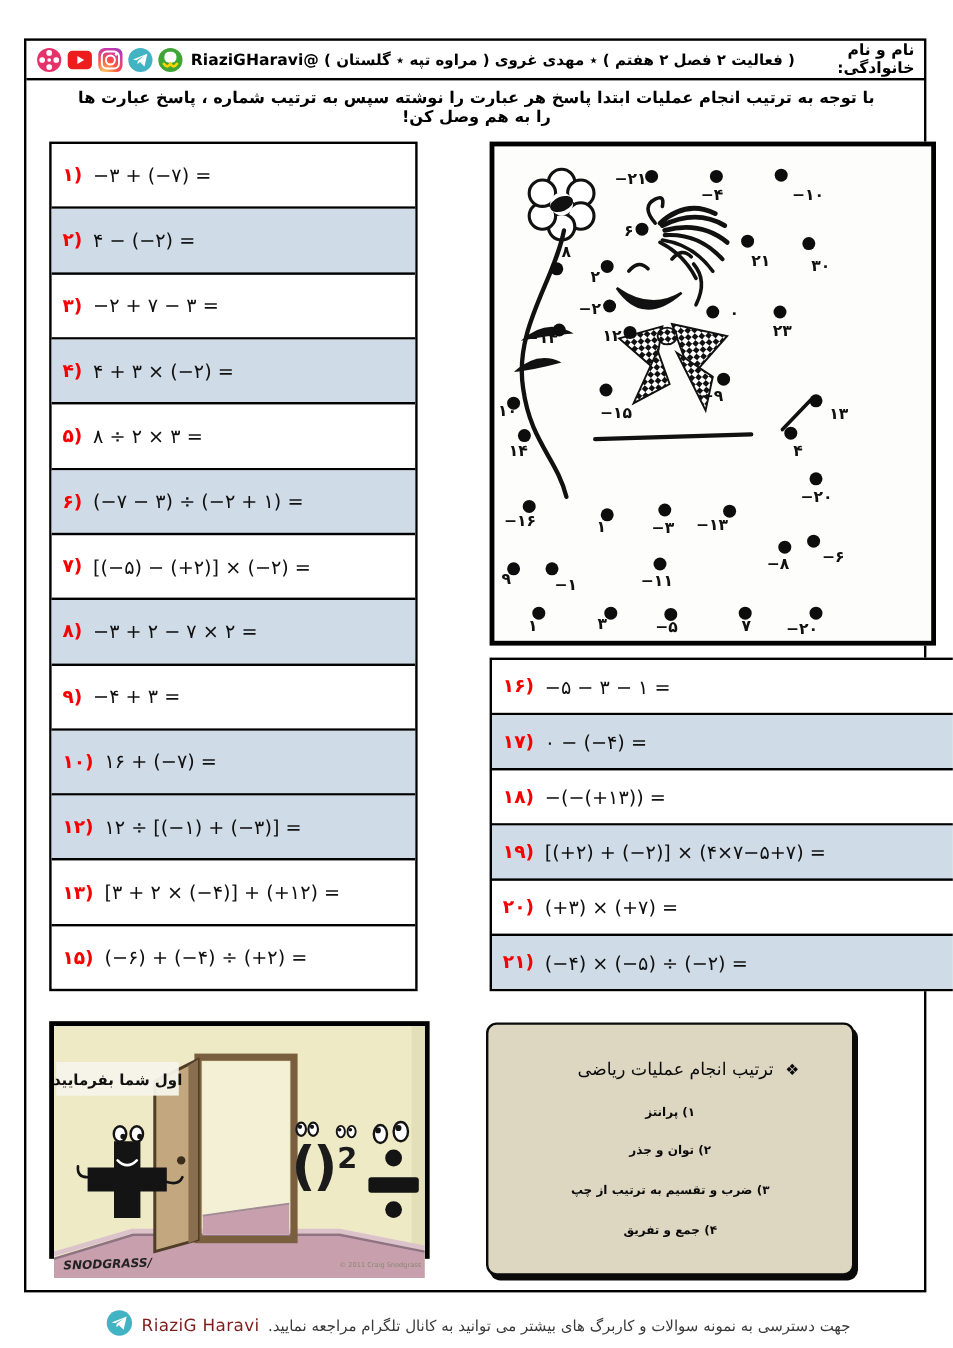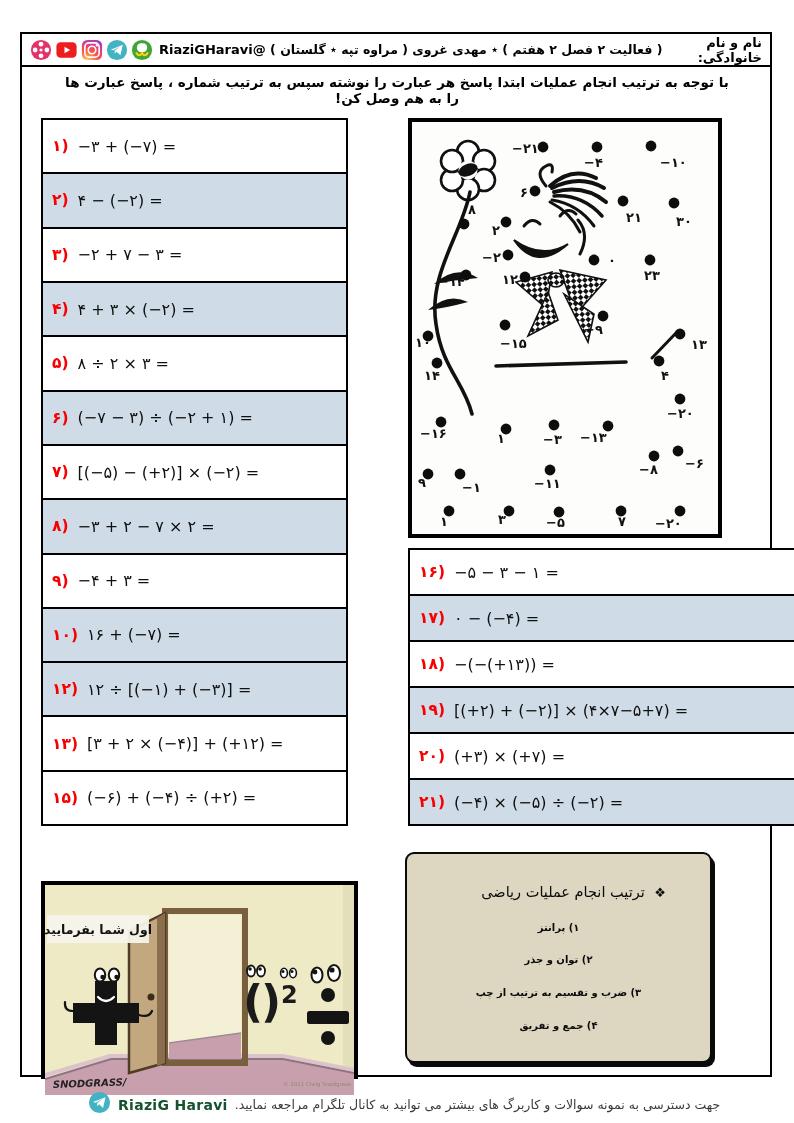--- a/index.html
+++ b/index.html
@@ -20,34 +20,34 @@
   
   .tbl{position:absolute;box-sizing:border-box;border:2px solid #000;display:flex;flex-direction:column;background:#fff;}
   #tblL{left:41px;top:118px;width:307px;height:708px;}
   #tblR{left:408px;top:548px;width:392px;height:278px;}
   .row{flex:1;display:flex;align-items:center;gap:9px;padding-left:9px;border-bottom:2px solid #000;direction:ltr;}
   .row:last-child{border-bottom:none;}
   .row.alt{background:#cfdbe6;}
   .pnum{color:#f60000;font-weight:bold;font-size:15.5px;white-space:nowrap;unicode-bidi:isolate;direction:ltr;}
   .pexpr{font-size:16px;color:#101010;letter-spacing:.4px;white-space:nowrap;unicode-bidi:isolate;direction:ltr;}
   
-  #dotsBox{position:absolute;left:408px;top:118px;width:314px;height:420px;border:4px solid #000;box-sizing:border-box;background:#fdfdfb;}
+  #dotsBox{position:absolute;left:408px;top:118px;width:372px;height:420px;border:4px solid #000;box-sizing:border-box;background:#fdfdfb;}
   #dotsBox svg{display:block;}
   .dotlbl{font-size:13px;font-weight:bold;fill:#111;direction:ltr;}
   
-  #cartoonBox{position:absolute;left:41px;top:881px;width:317px;height:198px;border:4px solid #000;box-sizing:border-box;background:#eeeac6;}
+  #cartoonBox{position:absolute;left:41px;top:851px;width:317px;height:198px;border:4px solid #000;box-sizing:border-box;background:#eeeac6;}
   #cartoonBox svg{display:block;}
   
   #orderBox{position:absolute;left:405px;top:852px;width:307px;height:211px;border:2px solid #0a0a0a;border-radius:9px;background:#ddd6c1;box-shadow:3px 4px 0 #0a0a0a;box-sizing:border-box;display:flex;flex-direction:column;justify-content:space-evenly;padding:8px 14px;direction:rtl;color:#0a0a0a;}
   .order-title{font-weight:normal;font-size:14.5px;padding-right:30px;}
   .order-title .bullet{font-size:13px;margin-left:5px;}
   .order-item{font-weight:bold;font-size:10px;text-align:center;}
   
   .footer{position:absolute;left:88px;top:1091px;display:flex;align-items:center;gap:7px;}
-  .f-brand{font-weight:bold;color:#14532d;font-size:14px;letter-spacing:.3px;}
+  .f-brand{font-weight:normal;color:#7f1d1d;font-size:14px;letter-spacing:.3px;}
   .f-msg{direction:rtl;font-size:12.5px;color:#3a3a3a;}
 </style>
 </head>
 <body>
 
 <div class="frame"></div>
 
 <div class="hdr">
   <span class="hdr-icons">
     <span>

